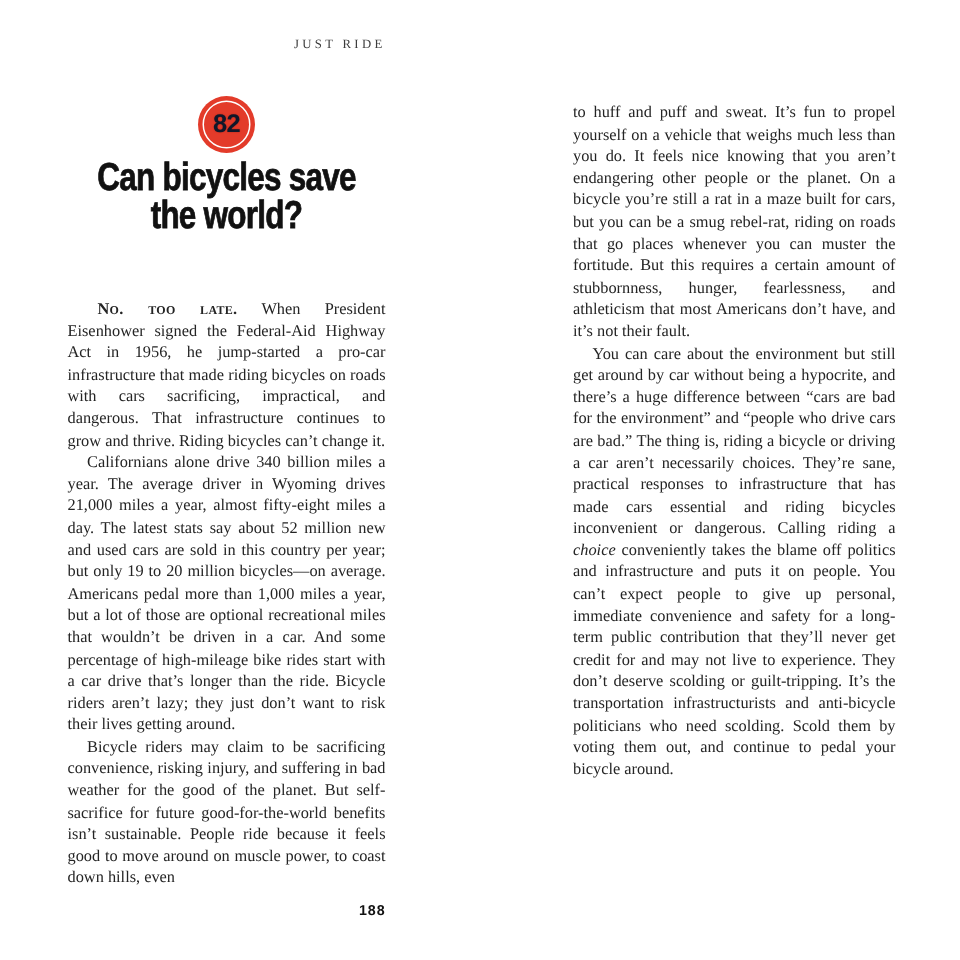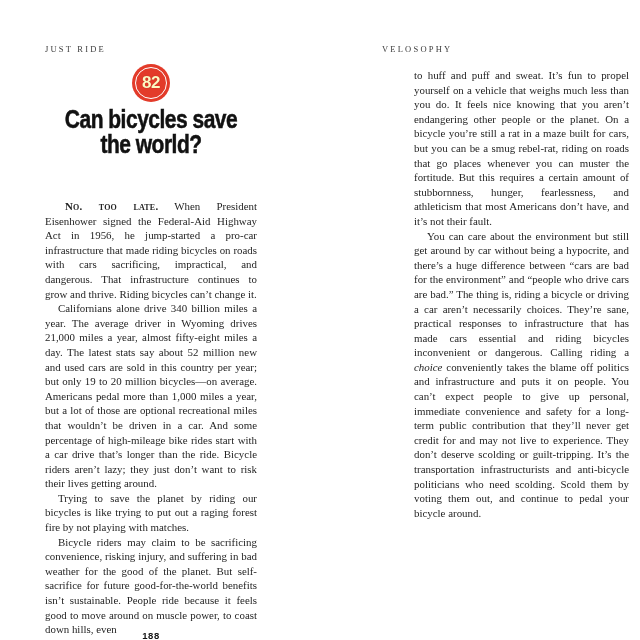--- a/index.html
+++ b/index.html
@@ -5,93 +5,91 @@
   :root { --badge-red: #e33b2a; --ink: #242424; }
   * { margin: 0; padding: 0; box-sizing: border-box; }
   html, body { width: 640px; height: 640px; background: #ffffff; overflow: hidden; }
   body { font-family: "Liberation Serif", serif; color: var(--ink); position: relative; }
 
   .page { position: absolute; top: 0; height: 640px; }
   .page-left  { left: 45px;  width: 212px; }
   .page-right { left: 382px; width: 215px; }
 
   .running-head {
-    position: absolute; top: 44px; left: 0; width: 100%;
-    text-align: left; font-size: 8.5px; letter-spacing: 2.2px;
+    position: absolute; top: 24px; left: 0; width: 100%;
+    text-align: right; font-size: 8.5px; letter-spacing: 2.2px;
     color: #3c3c3c; font-family: "Liberation Serif", serif;
   }
 
   .chapter-badge {
     position: absolute; top: 64px; left: 50%; margin-left: -19px;
     width: 38px; height: 38px; border-radius: 50%;
     background: var(--badge-red);
     display: flex; align-items: center; justify-content: center;
   }
   .chapter-badge::after {
     content: ""; position: absolute; inset: 3px;
     border: 1.8px solid #ffffff; border-radius: 50%;
   }
   .badge-number {
     font-family: "Liberation Sans", sans-serif; font-weight: bold;
-    font-size: 17px; color: #fef9c3; letter-spacing: -0.5px;
+    font-size: 17px; color: #0f172a; letter-spacing: -0.5px;
     text-shadow: 0 0 1px #9c2518; position: relative;
   }
 
   .chapter-title {
     position: absolute; top: 106px; left: 0; width: 100%;
     text-align: center; font-family: "Liberation Sans", sans-serif;
     font-weight: 700; font-size: 25px; line-height: 24px;
     color: #111111; letter-spacing: -0.6px;
     transform: scaleX(0.84) scaleY(1.04); transform-origin: 50% 0;
     -webkit-text-stroke: 0.5px #111111;
   }
 
   .body-text {
     position: absolute; left: 0; width: 100%;
     font-size: 10.9px; line-height: 14.6px; text-align: justify;
     color: var(--ink);
   }
   .page-left  .body-text { top: 199px; }
-  .page-right .body-text { top: 68px; margin-left: 32px; }
+  .page-right .body-text { top: 68px; }
   .body-text p { text-indent: 13px; }
   .body-text p.flush { text-indent: 0; }
   .lead-in { font-weight: bold; font-variant: small-caps; letter-spacing: 0.2px; margin-left: 20px; }
 
   .folio {
     position: absolute; top: 602px; left: 0; width: 100%;
-    text-align: center; font-family: "Liberation Sans", sans-serif;
-    font-weight: bold; font-size: 9.5px; letter-spacing: 0.6px; color: #111111; margin-top: 28px;
+    text-align: right; font-family: "Liberation Sans", sans-serif;
+    font-weight: bold; font-size: 9.5px; letter-spacing: 0.6px; color: #111111;
   }
 </style>
 </head>
 <body>
 
 <div>
 
   <div class="page page-left">
     <div class="running-head">JUST RIDE</div>
 
     <div class="chapter-badge">
       <span class="badge-number">82</span>
     </div>
 
     <h1 class="chapter-title"><span>Can bicycles save</span><br><span>the world?</span></h1>
 
     <div class="body-text">
       <p class="flush"><span class="lead-in">No. too late.</span><span> When President Eisenhower signed the Federal-Aid Highway Act in 1956, he jump-started a pro-car infrastructure that made riding bicycles on roads with cars sacrificing, impractical, and dangerous. That infrastructure continues to grow and thrive. Riding bicycles can’t change it.</span></p>
       <p>Californians alone drive 340 billion miles a year. The average driver in Wyoming drives 21,000 miles a year, almost fifty-eight miles a day. The latest stats say about 52 million new and used cars are sold in this country per year; but only 19 to 20 million bicycles—on average. Americans pedal more than 1,000 miles a year, but a lot of those are optional recreational miles that wouldn’t be driven in a car. And some percentage of high-mileage bike rides start with a car drive that’s longer than the ride. Bicycle riders aren’t lazy; they just don’t want to risk their lives getting around.</p>
-      <p>Trying to save the planet by riding our bicycles is like trying to put out a raging forest fire by not playing with matches.</p>
       <p>Bicycle riders may claim to be sacrificing convenience, risking injury, and suffering in bad weather for the good of the planet. But self-sacrifice for future good-for-the-world benefits isn’t sustainable. People ride because it feels good to move around on muscle power, to coast down hills, even</p>
     </div>
 
     <div class="folio">188</div>
   </div>
 
   <div class="page page-right">
-    <div class="running-head">VELOSOPHY</div>
 
     <div class="body-text">
       <p class="flush">to huff and puff and sweat. It’s fun to propel yourself on a vehicle that weighs much less than you do. It feels nice knowing that you aren’t endangering other people or the planet. On a bicycle you’re still a rat in a maze built for cars, but you can be a smug rebel-rat, riding on roads that go places whenever you can muster the fortitude. But this requires a certain amount of stubbornness, hunger, fearlessness, and athleticism that most Americans don’t have, and it’s not their fault.</p>
       <p><span>You can care about the environment but still get around by car without being a hypocrite, and there’s a huge difference between “cars are bad for the environment” and “people who drive cars are bad.” The thing is, riding a bicycle or driving a car aren’t necessarily choices. They’re sane, practical responses to infrastructure that has made cars essential and riding bicycles inconvenient or dangerous. Calling riding a </span><i>choice</i><span> conveniently takes the blame off politics and infrastructure and puts it on people. You can’t expect people to give up personal, immediate convenience and safety for a long-term public contribution that they’ll never get credit for and may not live to experience. They don’t deserve scolding or guilt-tripping. It’s the transportation infrastructurists and anti-bicycle politicians who need scolding. Scold them by voting them out, and continue to pedal your bicycle around.</span></p>
     </div>
 
   </div>
 
 </div>
 

